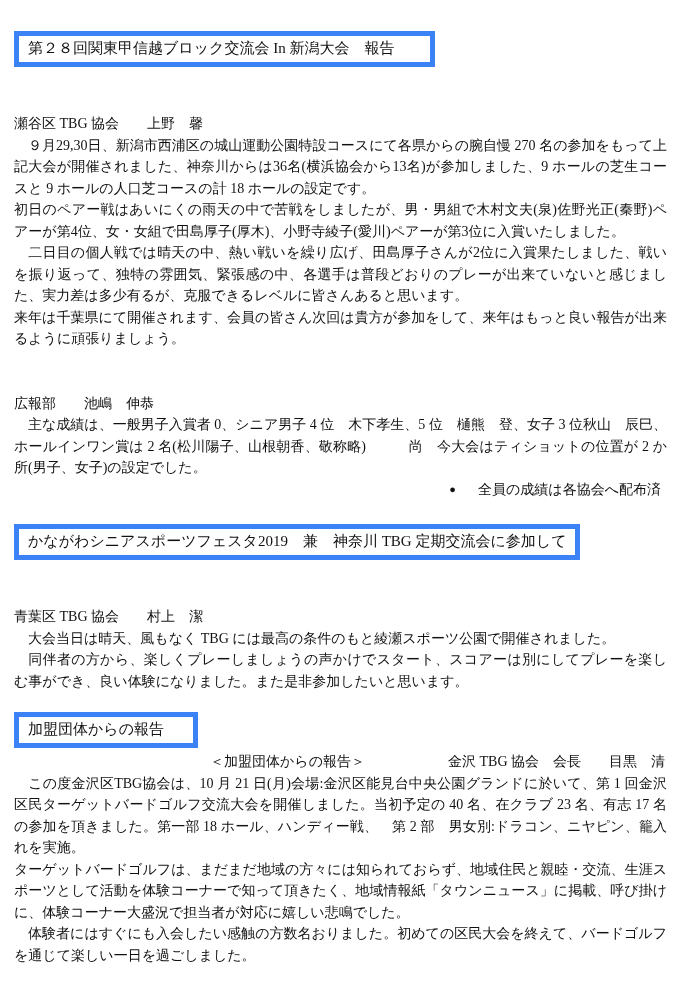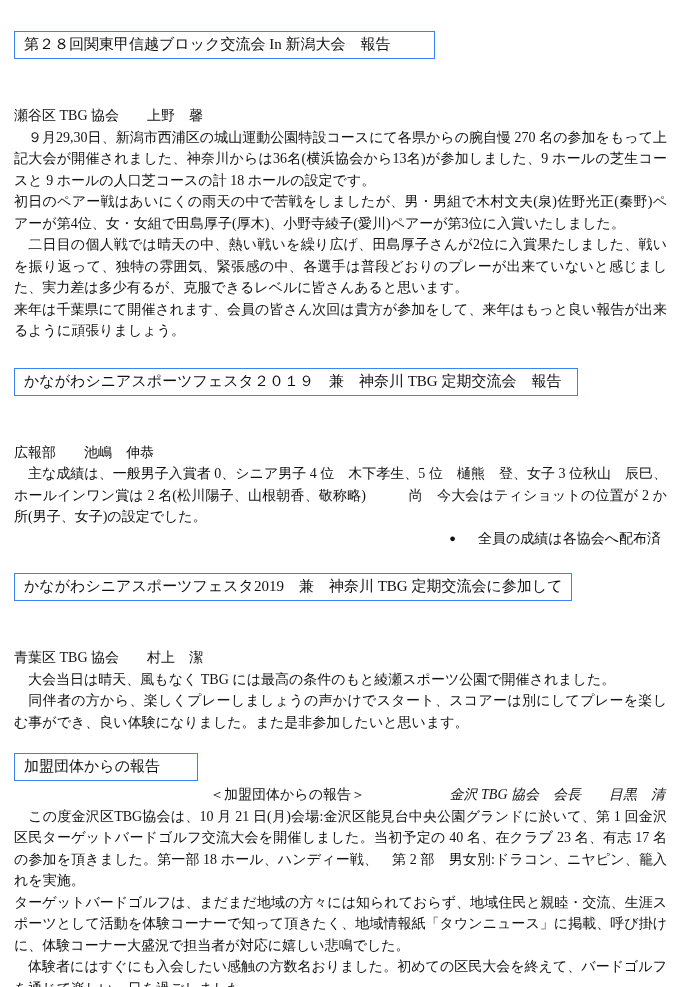--- a/index.html
+++ b/index.html
@@ -16,21 +16,21 @@
     padding: 31px 14px 24px 14px;
     font-size: 14px;
     line-height: 21.5px;
   }
   section { display: block; }
   .sec-1 { margin-bottom: 26px; }
   .sec-2 { margin-bottom: 24px; }
   .sec-3 { margin-bottom: 20px; }
   .heading-box {
     display: inline-block;
-    border: 1px solid #3b82f6;
+    border: 5px solid #3b82f6;
     padding: 2px 9px 3px 9px;
     font-size: 15px;
     line-height: 21px;
     margin-bottom: 3px;
     white-space: nowrap;
   }
   .w1 { min-width: 421px; }
   .w2 { min-width: 564px; }
   .w3 { min-width: 534px; text-align: right; }
   .w4 { min-width: 184px; }
@@ -55,42 +55,39 @@
   .bullet-glyph {
     font-size: 11px;
     margin-right: 22px;
   }
   .sub-row {
     display: flex;
     align-items: baseline;
     line-height: 21.5px;
   }
   .sub-left { margin-left: 196px; }
-  .sub-right { margin-left: auto; padding-right: 2px; font-style: italic; }
+  .sub-right { margin-left: auto; padding-right: 2px; }
 </style>
 </head>
 <body>
 
 <div class="page">
 
   <section class="sec-1">
     <div class="heading-box w1">
       <span>第２８回関東甲信越ブロック交流会 In 新潟大会　報告</span>
     </div>
     <div class="attribution">瀬谷区 TBG 協会　　上野　馨</div>
     <p class="para">　９月29,30日、新潟市西浦区の城山運動公園特設コースにて各県からの腕自慢 270 名の参加をもって上記大会が開催されました、神奈川からは36名(横浜協会から13名)が参加しました、9 ホールの芝生コースと 9 ホールの人口芝コースの計 18 ホールの設定です。</p>
     <p class="para">初日のペアー戦はあいにくの雨天の中で苦戦をしましたが、男・男組で木村文夫(泉)佐野光正(秦野)ペアーが第4位、女・女組で田島厚子(厚木)、小野寺綾子(愛川)ペアーが第3位に入賞いたしました。</p>
     <p class="para">　二日目の個人戦では晴天の中、熱い戦いを繰り広げ、田島厚子さんが2位に入賞果たしました、戦いを振り返って、独特の雰囲気、緊張感の中、各選手は普段どおりのプレーが出来ていないと感じました、実力差は多少有るが、克服できるレベルに皆さんあると思います。</p>
     <p class="para">来年は千葉県にて開催されます、会員の皆さん次回は貴方が参加をして、来年はもっと良い報告が出来るように頑張りましょう。</p>
   </section>
 
   <section class="sec-2">
-    <div class="heading-box w2">
-      <span>かながわシニアスポーツフェスタ２０１９　兼　神奈川 TBG 定期交流会　報告</span>
-    </div>
     <div class="attribution">広報部　　池嶋　伸恭</div>
     <p class="para">　主な成績は、一般男子入賞者 0、シニア男子 4 位　木下孝生、5 位　樋熊　登、女子 3 位秋山　辰巳、ホールインワン賞は 2 名(松川陽子、山根朝香、敬称略)　　　尚　今大会はティショットの位置が 2 か所(男子、女子)の設定でした。</p>
     <div class="bullet-row">
       <span class="bullet-glyph">●</span>
       <span>全員の成績は各協会へ配布済</span>
     </div>
   </section>
 
   <section class="sec-3">
     <div class="heading-box w3">

